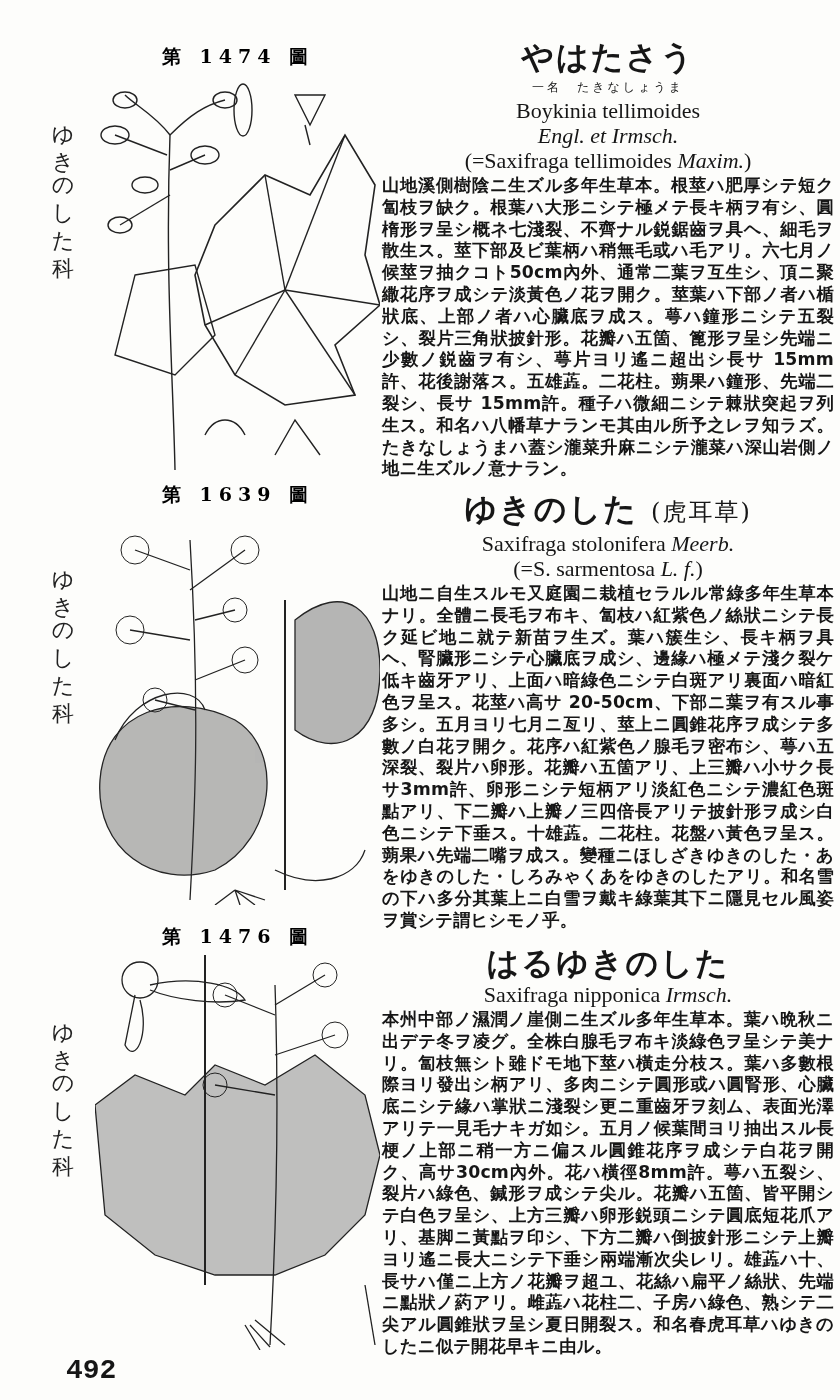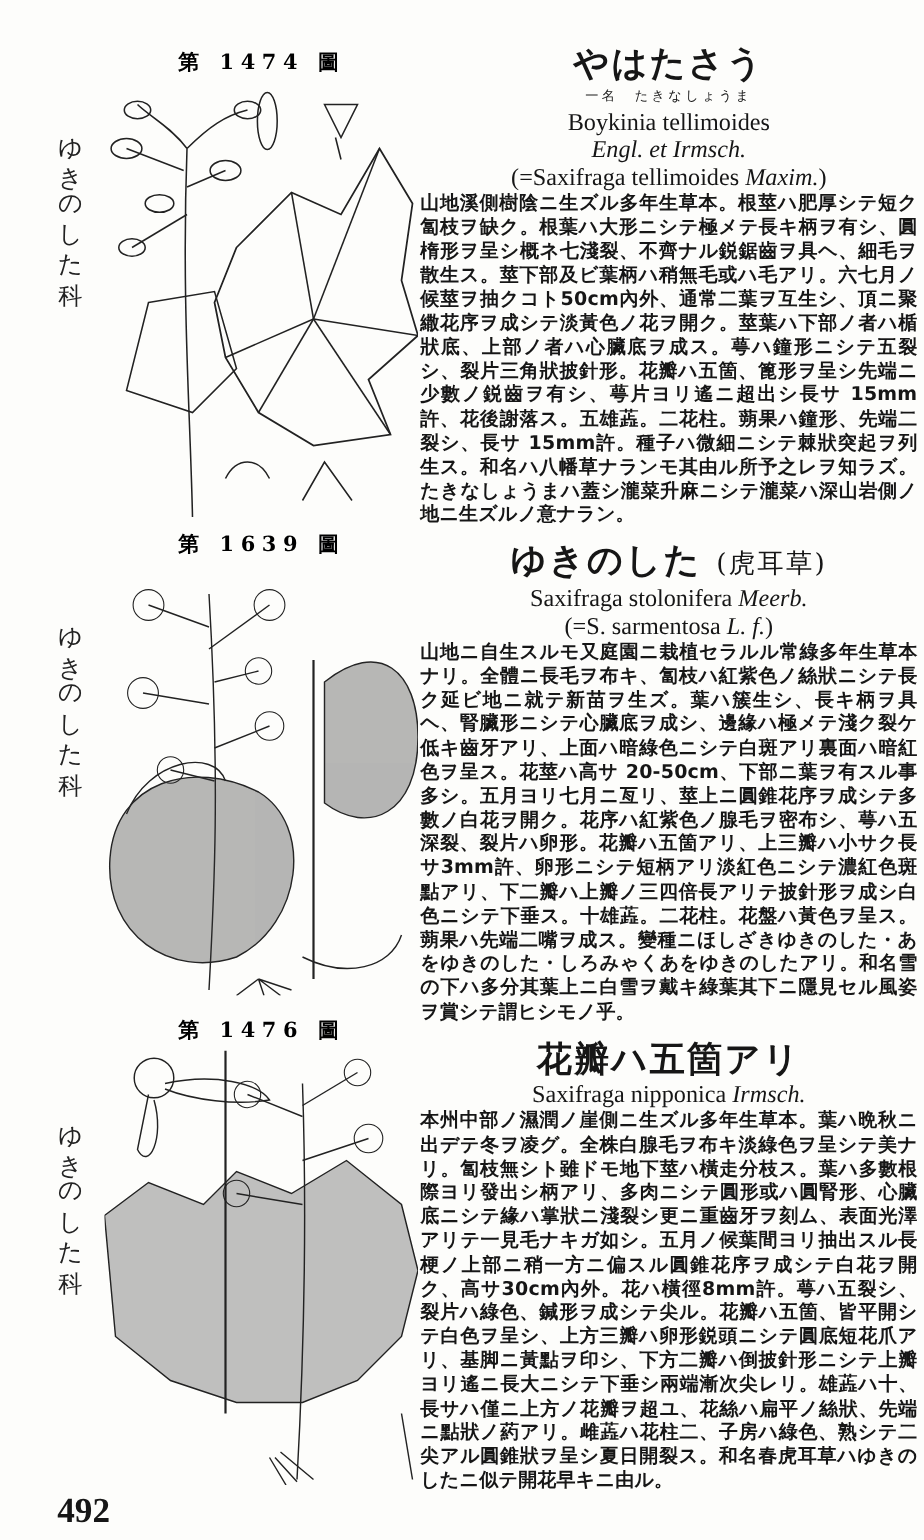--- a/index.html
+++ b/index.html
@@ -26,21 +26,21 @@
   }
   .jp-title .kanji { font-size:24px; font-weight:normal; font-family:"DejaVu Serif",serif; }
   .alt-name { text-align:center; font-size:12px; line-height:22px; font-family:"DejaVu Sans",sans-serif; letter-spacing:3px; }
   .sci { text-align:center; font-size:22px; line-height:25px; font-family:"Liberation Serif",serif; }
   .sci i { font-style:italic; }
   .desc {
     font-size:17.3px; line-height:21.8px; text-align:justify;
     font-family:"DejaVu Sans",sans-serif; font-weight:bold; letter-spacing:0.2px;
     margin-top:2px; word-break:break-all;
   }
-  .page-num { position:absolute; left:52px; top:1355px; font-size:32px; font-weight:bold; font-family:Liberation Serif, serif; }
+  .page-num { position:absolute; left:66px; top:1355px; font-size:28px; font-weight:bold; font-family:Liberation Mono, monospace; }
 </style>
 </head>
 <body>
 
 <div class="fig-label" style="left:162px;top:44px;">第 1474 圖</div>
 <div class="family-label" style="left:52px;top:110px;">ゆきのした科</div>
 <svg class="illus" style="left:95px;top:75px;" width="285" height="395">
   <g fill="none" stroke="#222" stroke-width="1.4">
     <path d="M80 395 C78 300 70 200 75 60"></path>
     <path d="M75 60 C60 40 40 30 30 20"></path>
@@ -140,18 +140,18 @@
       </g>
     <circle cx="45" cy="25" r="18"></circle>
     <path d="M55 30 C100 20 140 30 150 45 C120 50 80 45 55 35"></path>
     <path d="M40 40 L30 90 C40 110 55 80 45 45"></path>
     <path d="M150 370 L165 395 M155 370 L175 392 M160 365 L190 390"></path>
     <path d="M270 330 L280 390"></path>
   </g>
 </svg>
 
 <div class="entry" style="top:944px;">
-  <div class="jp-title"><span>花瓣ハ五箇アリ</span></div>
+  <div class="jp-title"><span>はるゆきのした</span></div>
   <div class="sci"><span>Saxifraga nipponica </span><i>Irmsch.</i></div>
   <div class="desc">本州中部ノ濕潤ノ崖側ニ生ズル多年生草本。葉ハ晩秋ニ出デテ冬ヲ凌グ。全株白腺毛ヲ布キ淡綠色ヲ呈シテ美ナリ。匐枝無シト雖ドモ地下莖ハ橫走分枝ス。葉ハ多數根際ヨリ發出シ柄アリ、多肉ニシテ圓形或ハ圓腎形、心臟底ニシテ緣ハ掌狀ニ淺裂シ更ニ重齒牙ヲ刻ム、表面光澤アリテ一見毛ナキガ如シ。五月ノ候葉間ヨリ抽出スル長梗ノ上部ニ稍一方ニ偏スル圓錐花序ヲ成シテ白花ヲ開ク、高サ30cm內外。花ハ橫徑8mm許。萼ハ五裂シ、裂片ハ綠色、鍼形ヲ成シテ尖ル。花瓣ハ五箇、皆平開シテ白色ヲ呈シ、上方三瓣ハ卵形鋭頭ニシテ圓底短花爪アリ、基脚ニ黃點ヲ印シ、下方二瓣ハ倒披針形ニシテ上瓣ヨリ遙ニ長大ニシテ下垂シ兩端漸次尖レリ。雄蕋ハ十、長サハ僅ニ上方ノ花瓣ヲ超ユ、花絲ハ扁平ノ絲狀、先端ニ點狀ノ葯アリ。雌蕋ハ花柱二、子房ハ綠色、熟シテ二尖アル圓錐狀ヲ呈シ夏日開裂ス。和名春虎耳草ハゆきのしたニ似テ開花早キニ由ル。</div>
 </div>
 
 <div class="page-num">492</div>
 
 </body></html>

